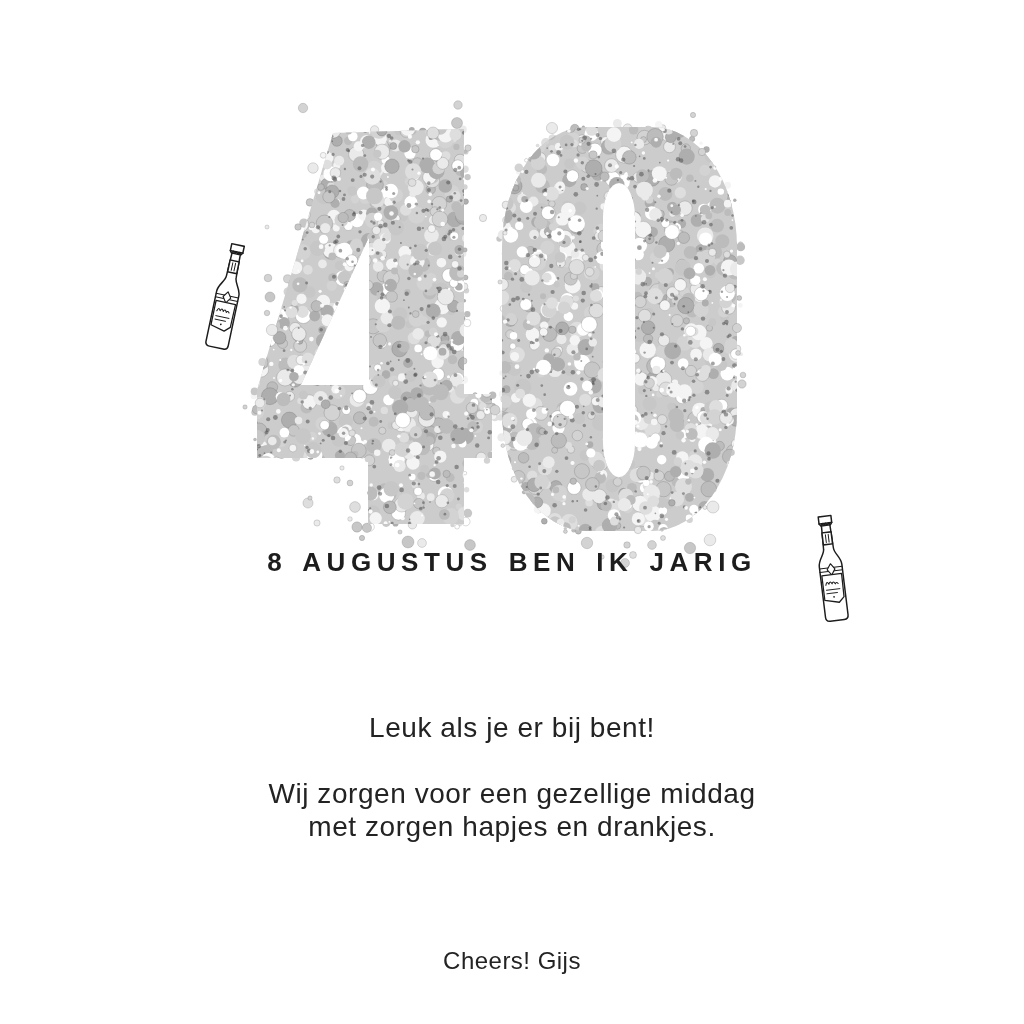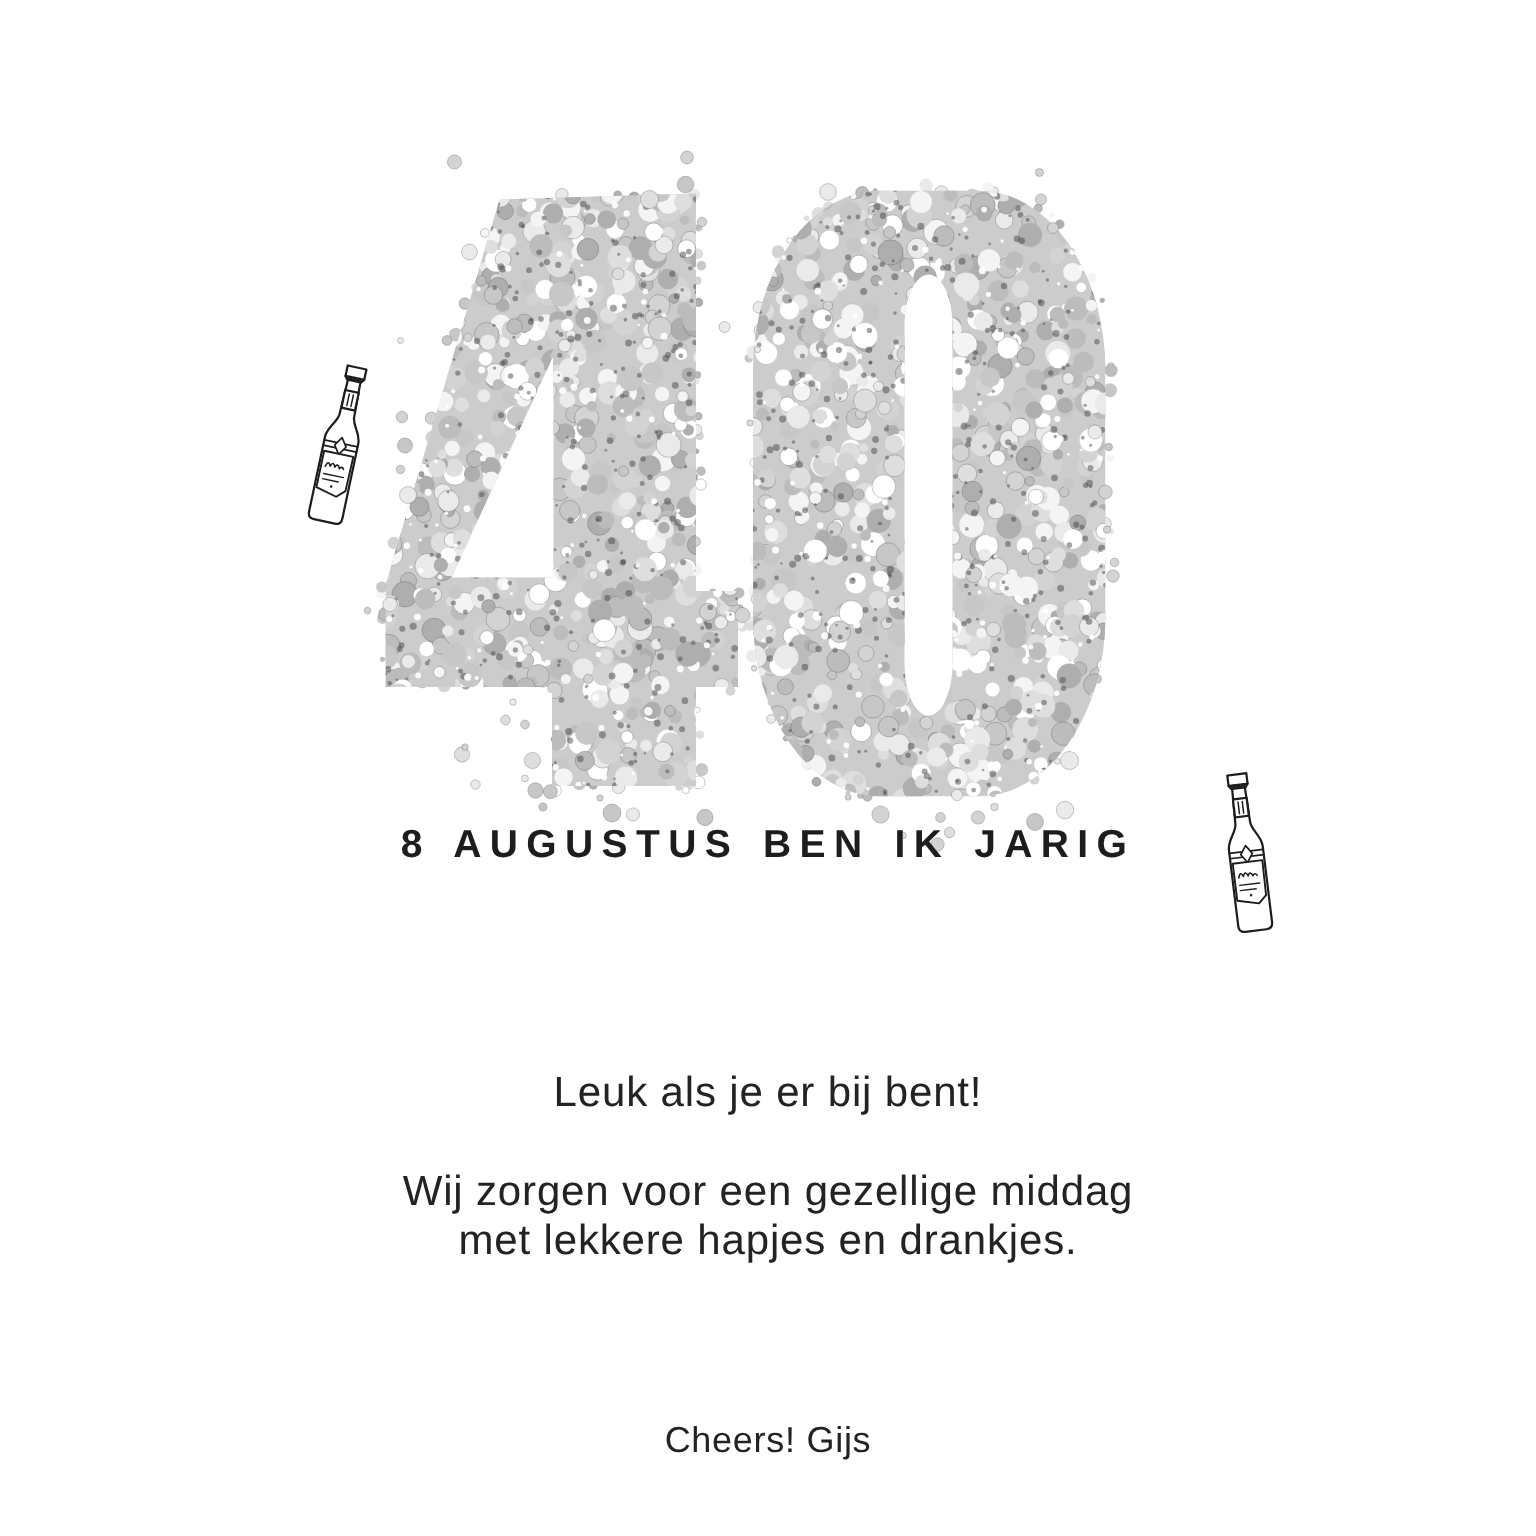--- a/index.html
+++ b/index.html
@@ -2915,18 +2915,18 @@
         <use href="#bottleShape"></use>
       </svg>
   </div>
 
   <div class="dateline">8 AUGUSTUS BEN IK JARIG</div>
 
   <div class="msg msg1">Leuk als je er bij bent!</div>
 
   <div class="msg msg23">
     <div>Wij zorgen voor een gezellige middag</div>
-    <div>met lekkere hapjes en drankjes.</div>
+    <div>met zorgen hapjes en drankjes.</div>
   </div>
 
   <div class="msg signoff">Cheers! Gijs</div>
 
 </div>
 
 </body></html>

